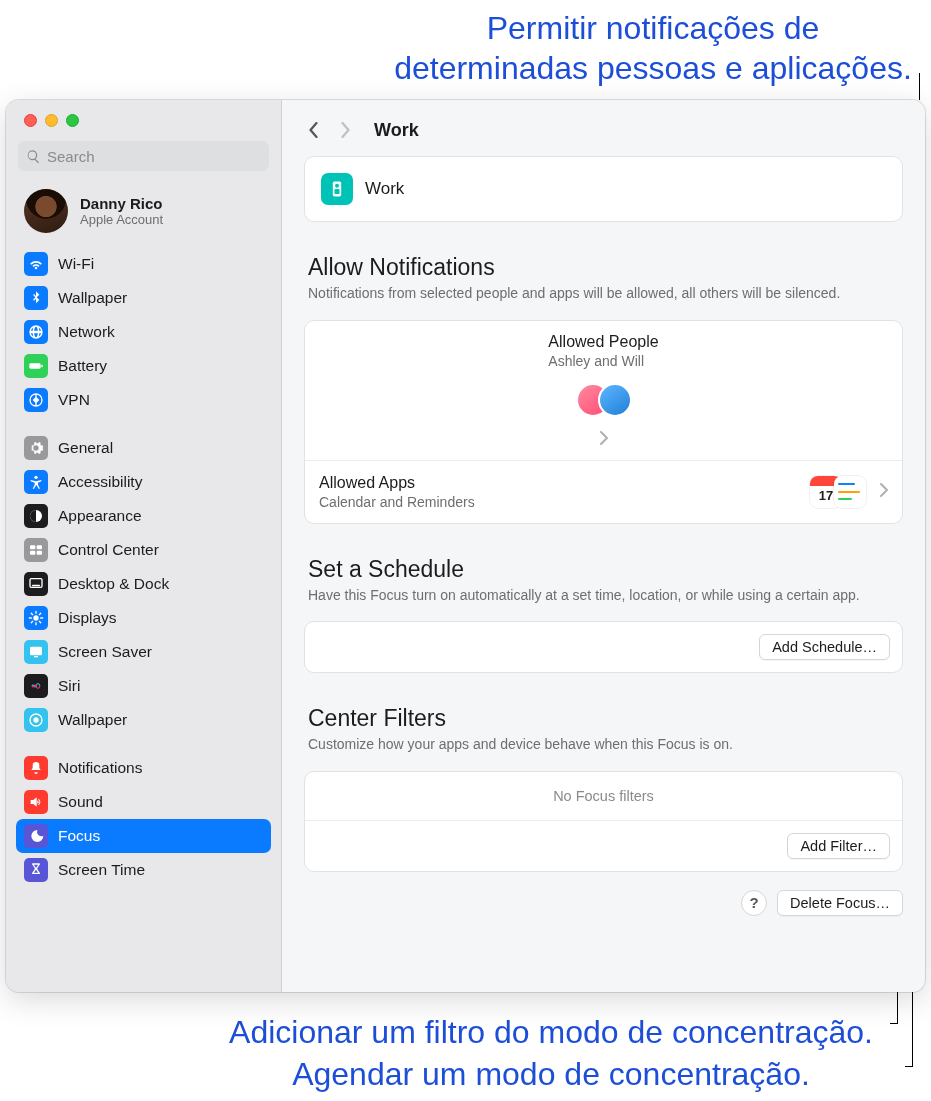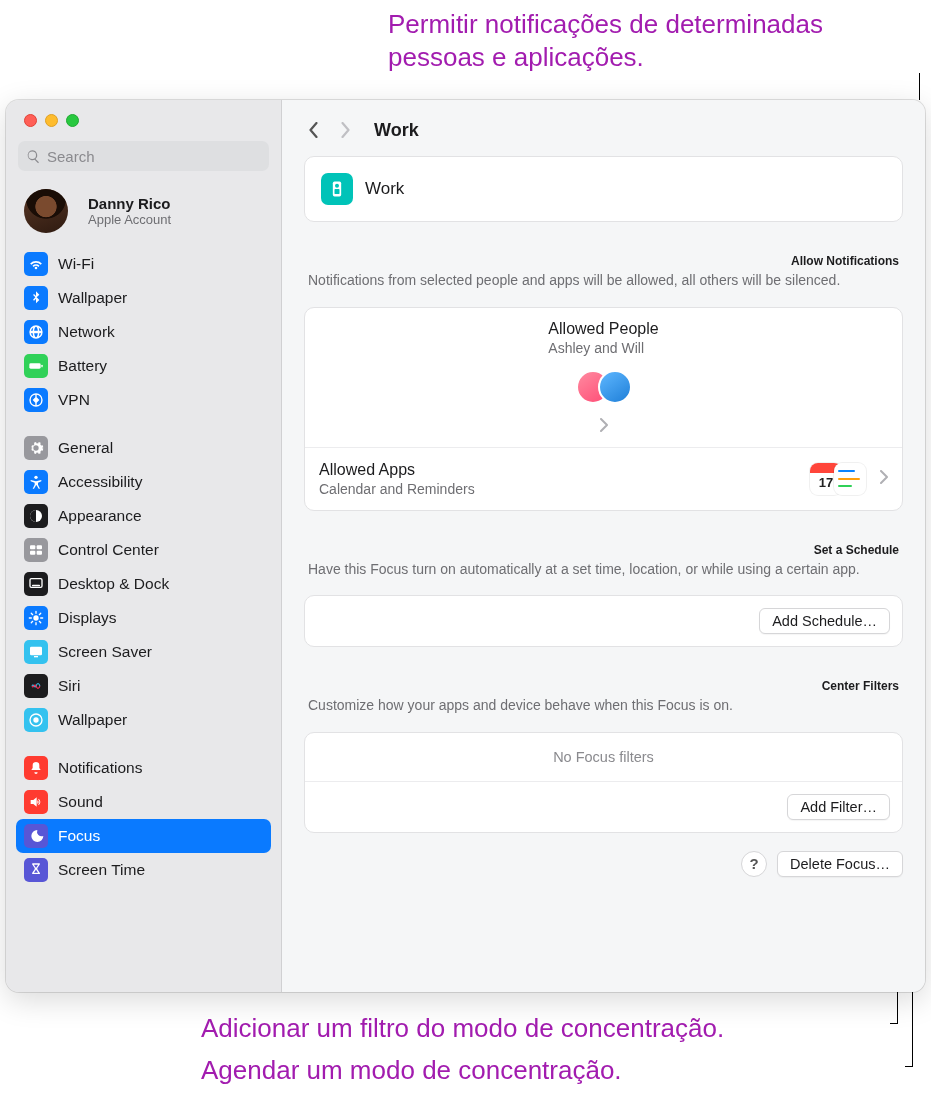--- a/index.html
+++ b/index.html
@@ -7,23 +7,23 @@
     width: 931px;
     height: 1101px;
     background: #fff;
     font-family: -apple-system, "Helvetica Neue", Arial, sans-serif;
     font-size: 15px;
     color: #1c1c1e;
     position: relative;
   }
   .callout {
     position: absolute;
-    font-size: 26px;
-    color: #a21caf;
-    text-align: left;
+    font-size: 32px;
+    color: #1d4ed8;
+    text-align: center;
     line-height: 1.25;
   }
   .cl-top { top: 8px; right: 13px; width: 530px; }
   .cl-mid { top: 1012px; right: 30px; width: 700px; }
   .cl-bot { top: 1054px; right: 30px; width: 700px; }
   .line { position:absolute; background:#000; }
   .hline { height:1px; }
   .vline { width:1px; }
 
   .window {
@@ -53,21 +53,21 @@
   .search {
     margin:4px 12px 8px 12px;
     height:30px;
     border-radius:7px;
     background:#dedfe1;
     display:flex;align-items:center;
     padding:0 8px; color:#8a8a8e;
   }
   .search svg{width:15px;height:15px;margin-right:6px;fill:#8a8a8e;}
 
-  .account{display:flex;align-items:center;gap:20px;padding:10px 14px 14px 18px;}
+  .account{display:flex;align-items:center;gap:12px;padding:10px 14px 14px 18px;}
   .avatar{
     width:44px;height:44px;border-radius:50%;
     background:linear-gradient(160deg,#5a3826 0%,#2e1a10 100%);
     position:relative;overflow:hidden;
   }
   .avatar::after{content:"";position:absolute;inset:0;
     background:
       radial-gradient(circle at 50% 40%, #7a4a2e 30%, transparent 32%),
       radial-gradient(circle at 50% 22%, #1a0d06 48%, transparent 50%);
   }
@@ -107,21 +107,21 @@
   }
   .focus-head{display:flex;align-items:center;gap:12px;padding:16px 16px;}
   .focus-ico{
     width:32px;height:32px;border-radius:7px;background:#00c3b8;
     display:flex;align-items:center;justify-content:center;
   }
   .focus-ico svg{width:20px;height:20px;fill:#fff;}
   .focus-head .fname{font-size:17px;font-weight:500;}
 
   .section{margin-top:32px;}
-  .section h3{font-size:12px;font-weight:700;padding:0 4px;text-align:right;}
+  .section h3{font-size:23px;font-weight:400;padding:0 4px;}
   .section .desc{font-size:14px;color:#6e6e72;padding:3px 4px 10px 4px;line-height:1.4;}
 
   .row{
     display:flex;align-items:center;padding:12px 14px;gap:12px;
     border-top:1px solid #ececee;
   }
   .row:first-child{border-top:none;flex-direction:column;}
   .row .rmain{flex:1;}
   .row .rtitle{font-size:16px;font-weight:500;}
   .row .rsub{font-size:14px;color:#6e6e72;margin-top:2px;}

